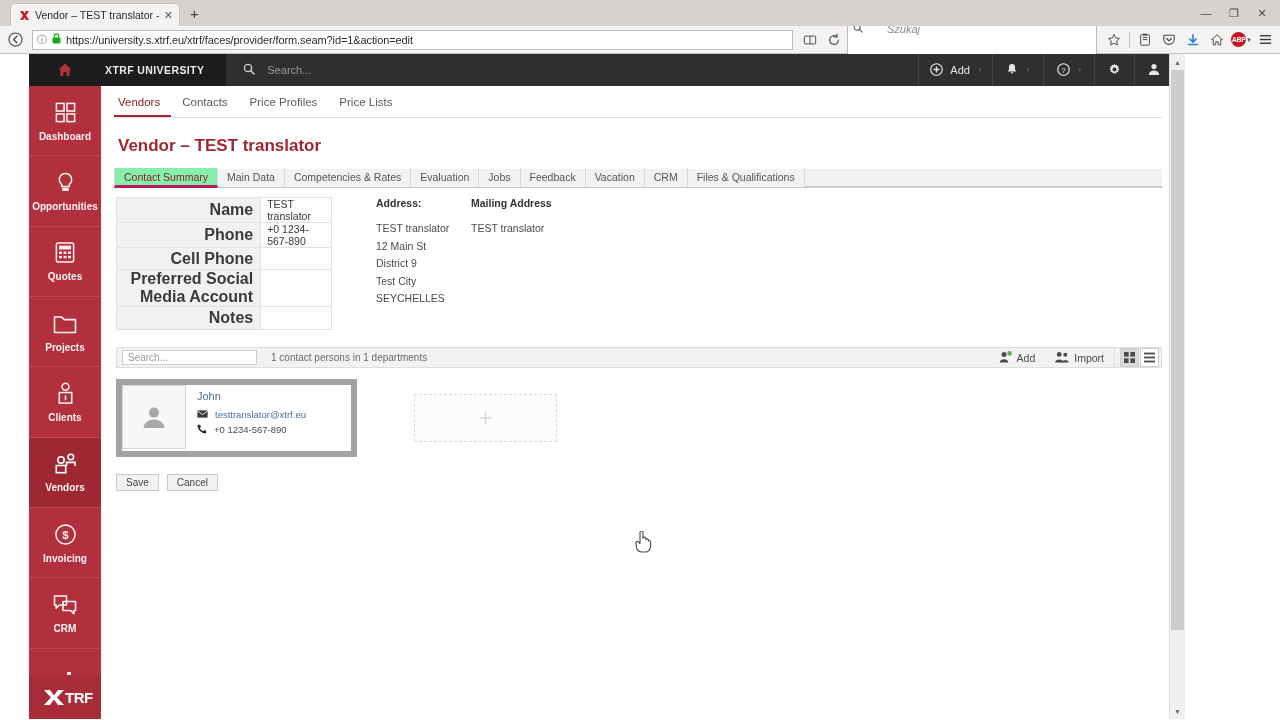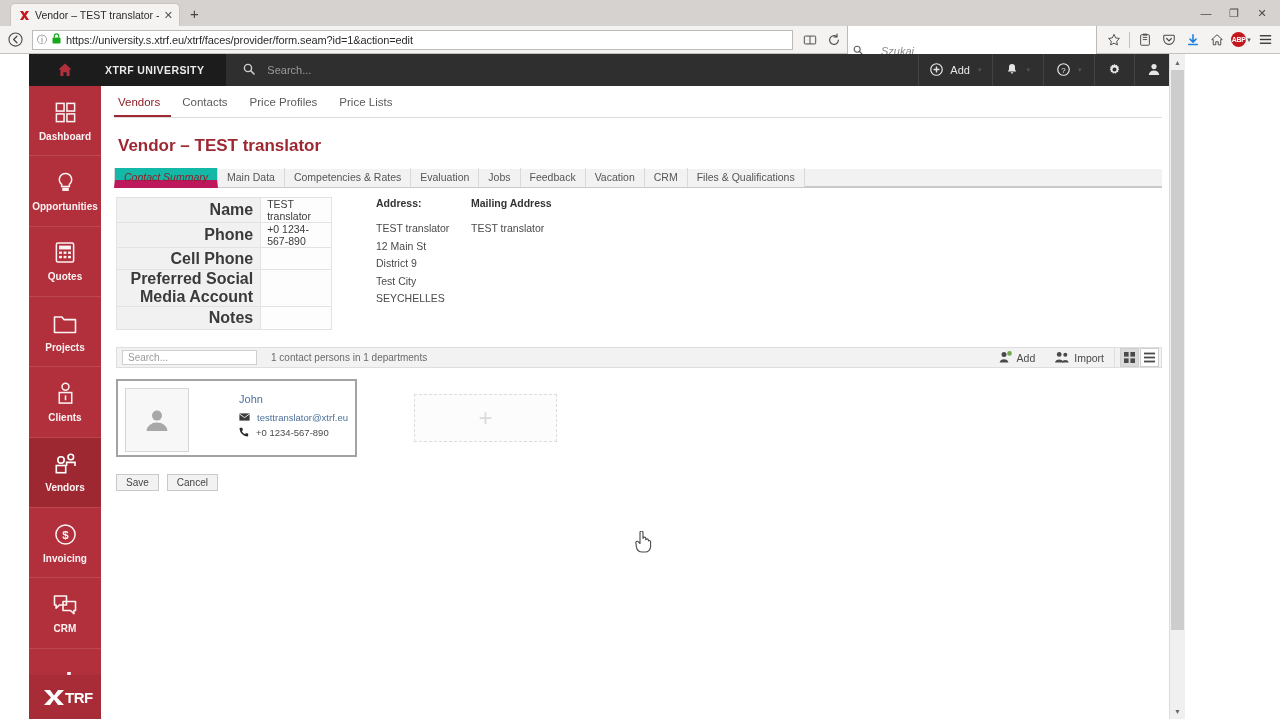--- a/index.html
+++ b/index.html
@@ -59,21 +59,21 @@
   .urlbar {
     flex: 1; height: 20px; background: #ffffff; border: 1px solid #bdbab8;
     display: flex; align-items: center; padding: 0 4px; gap: 5px;
     margin: 0 4px; font-size: 11px; color: #2b2b2b; min-width: 0;
   }
   .url-text { white-space: nowrap; overflow: hidden; letter-spacing: -0.1px; }
   .lock-ico { color: #17a81a; font-size: 10px; }
   .info-ico { color: #6a6a6a; font-size: 10px; }
   .searchbar {
     width: 250px; height: 36px; background: #fff; border: 1px solid #bdbab8;
-    display: flex; align-items: flex-end; padding: 0 5px; gap: 18px;
+    display: flex; align-items: flex-start; padding: 0 5px; gap: 24px;
     font-size: 11px; color: #888; font-style: italic; margin-right: 4px;
   }
   .nav-sep { width: 1px; height: 16px; background: #c4c1bf; margin: 0 2px; }
   .abp-ico {
     width: 15px; height: 15px; border-radius: 50%; background: #c4161c;
     color: #fff; font-size: 7px; font-weight: bold; display: flex;
     align-items: center; justify-content: center; letter-spacing: -0.3px;
   }
   .caret-sm { font-size: 7px; color: #555; margin-left: 1px; }
 
@@ -149,22 +149,22 @@
   .tabstrip {
     display: flex; align-items: flex-end; border-bottom: 1px solid #c9c9c9;
     margin-right: 23px; background: #f2f2f2; height: 19px;
   }
   .tabitem {
     font-size: 10.5px; color: #555; padding: 3px 9px 4px 9px;
     border-right: 1px solid #d9d9d9; height: 19px; white-space: nowrap;
     line-height: 12px;
   }
   .tabitem.active {
-    background: #14b8a6; color: #8a1f28; border-bottom: 8px solid #be185d;
-    margin-bottom: -1px; border-left: 1px solid #d9d9d9; height: 20px; font-style: italic;
+    background: #86efac; color: #8a1f28; border-bottom: 3px solid #be185d;
+    margin-bottom: -1px; border-left: 1px solid #d9d9d9; height: 20px;
   }
   .tabstrip-fill { flex: 1; border-bottom: 1px solid #c9c9c9; }
 
   
   .summary { display: flex; padding-top: 9px; }
   .fieldtable { border-collapse: collapse; width: 216px; margin-left: 2px; }
   .fieldtable tr { height: 22.4px; }
   .fieldtable td.lbl {
     background: #f1f1f1; border: 1px solid #e2e2e2; text-align: right;
     padding: 0 7px; font-size: 16px; color: #3a3a3a; font-weight: bold;
@@ -203,22 +203,22 @@
   .tg-btn {
     width: 19px; height: 19px; border: 1px solid #cfcfcf; background: #fff;
     display: flex; align-items: center; justify-content: center;
     color: #5a5a5a; margin-left: 1px;
   }
   .tg-btn.on { background: #dadada; }
 
   
   .cards { display: flex; gap: 57px; padding: 11px 0 0 2px; }
   .card {
-    width: 241px; height: 78px; border: 2px solid #a3a3a3; background: #fff;
-    display: flex; padding: 7px; gap: 11px; justify-content: space-between;
+    width: 241px; height: 78px; border: 6px solid #a3a3a3; background: #fff;
+    display: flex; gap: 11px;
   }
   .avatar {
     width: 64px; height: 64px; border: 1px solid #d6d6d6; background: #f7f7f7;
     display: flex; align-items: center; justify-content: center;
   }
   .card-body { padding-top: 5px; }
   .card-name { font-size: 11px; color: #4a6f9a; padding-bottom: 7px; }
   .card-row {
     display: flex; align-items: center; gap: 7px; font-size: 9.5px;
     padding-bottom: 4px; color: #4a4a4a;

